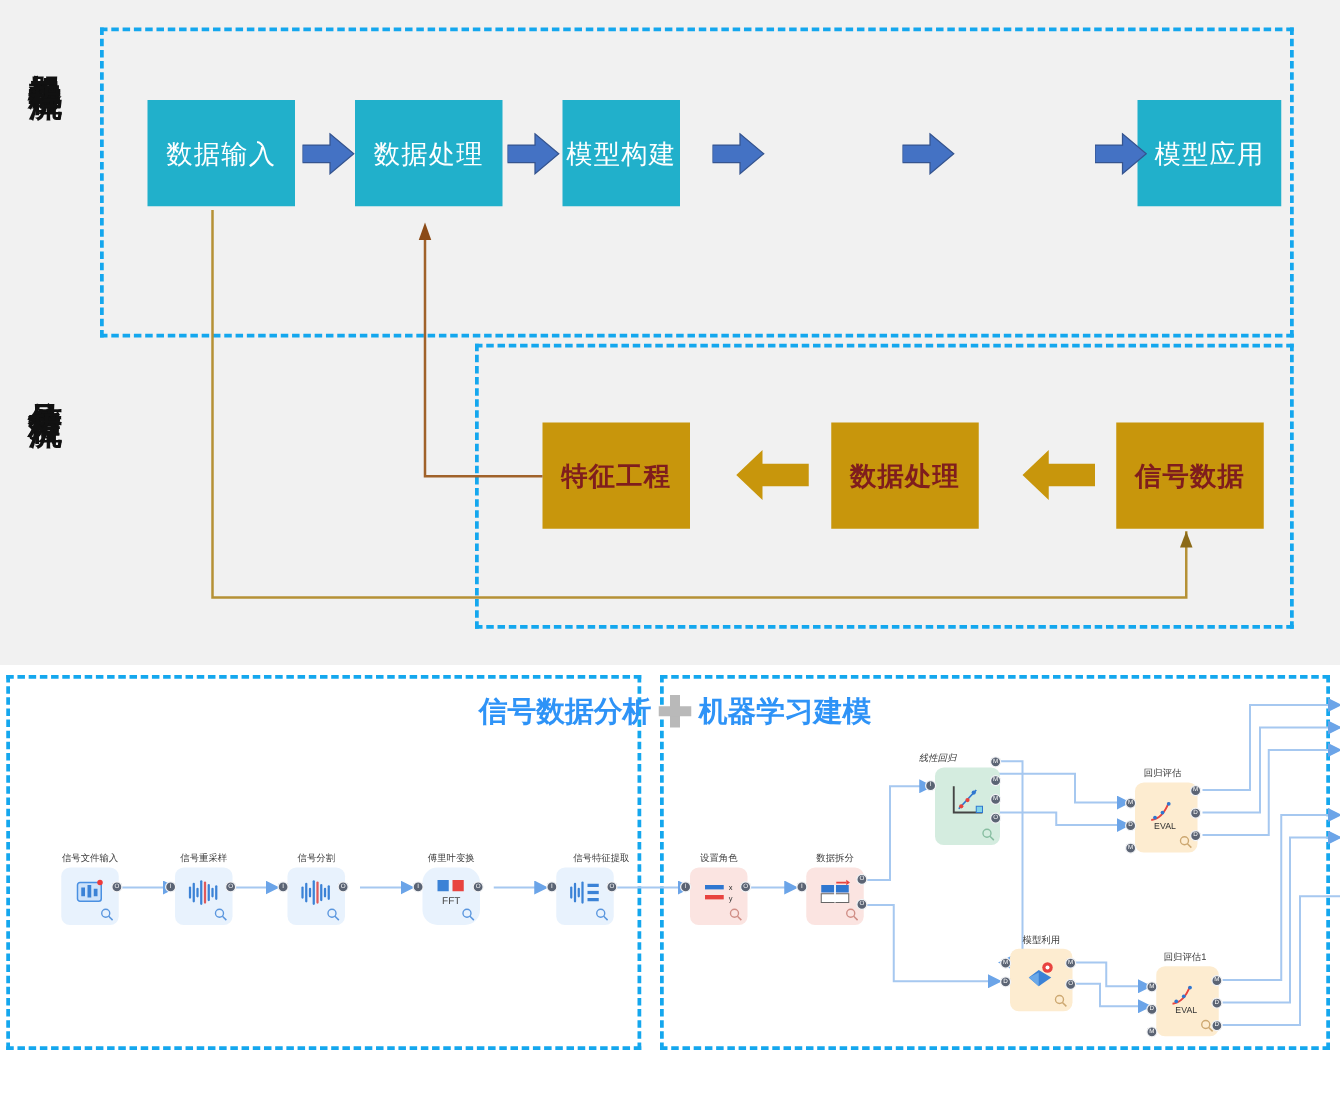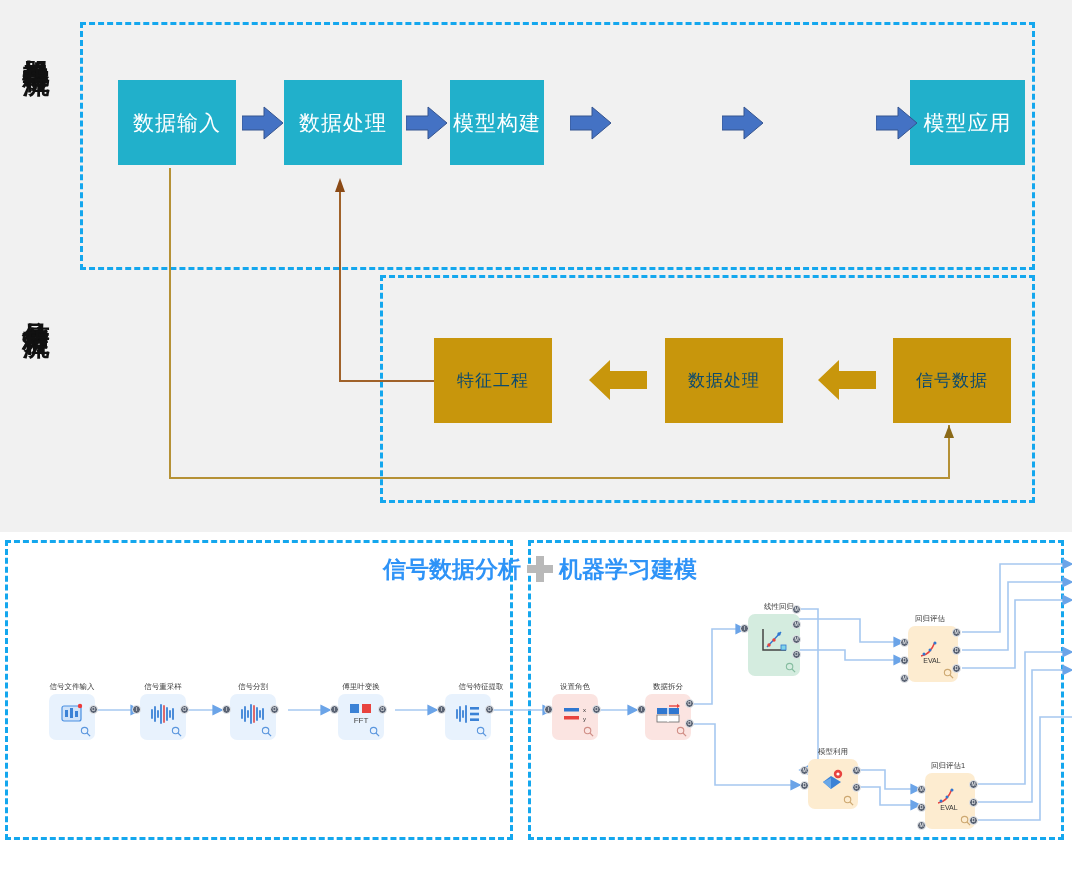--- a/index.html
+++ b/index.html
@@ -46,25 +46,26 @@
     background:#21b0cb;
     color:#ffffff;
     font-size:21px;
     display:flex;align-items:center;justify-content:center;
     box-sizing:border-box;
     letter-spacing:1px;
   }
   .gold-box{
     position:absolute;
     background:#c8960c;
-    color:#0c4a6e;
-    font-size:17px;
+    color:#7f1d1d;
+    font-size:21px;
     display:flex;align-items:center;justify-content:center;
     box-sizing:border-box;
     letter-spacing:1px;
+    font-weight:bold;
   }
 
   
   .arrow-right-blue{
     position:absolute;
     width:42px;height:34px;
   }
   .arrow-left-gold{
     position:absolute;
     width:60px;height:44px;
@@ -287,21 +288,21 @@
     </svg>
     <svg class="wf-mag" viewBox="0 0 12 12">
       <circle cx="5" cy="5" r="3.5" fill="none" stroke="#5a96de" stroke-width="1.2"></circle>
       <line x1="7.6" y1="7.6" x2="11" y2="11" stroke="#5a96de" stroke-width="1.3"></line>
     </svg>
   </div>
   <div class="port" style="left:222px;top:173px;">I</div>
   <div class="port" style="left:270px;top:173px;">O</div>
 
   <div class="wf-label" style="left:361px;top:150px;text-align:center;">傅里叶变换</div>
-  <div class="wf-node blue" style="left:338px;top:162px;">
+  <div class="wf-node blue" style="left:338px;top:162px;border-radius:12px;">
     <svg class="wf-glyph" width="26" height="24" viewBox="0 0 26 24">
       <rect x="2" y="2" width="9" height="9" fill="#3b82d6"></rect>
       <rect x="14" y="2" width="9" height="9" fill="#e8433f"></rect>
       <text x="13" y="21" font-size="8" fill="#444" text-anchor="middle" font-family="Liberation Sans, sans-serif">FFT</text>
     </svg>
     <svg class="wf-mag" viewBox="0 0 12 12">
       <circle cx="5" cy="5" r="3.5" fill="none" stroke="#5a96de" stroke-width="1.2"></circle>
       <line x1="7.6" y1="7.6" x2="11" y2="11" stroke="#5a96de" stroke-width="1.3"></line>
     </svg>
   </div>
@@ -358,21 +359,21 @@
     </svg>
     <svg class="wf-mag" viewBox="0 0 12 12">
       <circle cx="5" cy="5" r="3.5" fill="none" stroke="#d08e86" stroke-width="1.2"></circle>
       <line x1="7.6" y1="7.6" x2="11" y2="11" stroke="#d08e86" stroke-width="1.3"></line>
     </svg>
   </div>
   <div class="port" style="left:637px;top:173px;">I</div>
   <div class="port" style="left:685px;top:167px;">O</div>
   <div class="port" style="left:685px;top:187px;">O</div>
 
-  <div class="wf-label" style="left:779px;top:70px;">线性回归</div>
+  <div class="wf-label" style="left:750px;top:70px;font-style:italic;">线性回归</div>
   <div class="wf-node green" style="left:748px;top:82px;width:52px;height:62px;">
     <svg class="wf-glyph" width="30" height="30" viewBox="0 0 30 30">
       <polyline points="4,3 4,24 27,24" fill="none" stroke="#444" stroke-width="1.5"></polyline>
       <line x1="8" y1="21" x2="22" y2="6" stroke="#2f77d0" stroke-width="1.4"></line>
       <circle cx="10" cy="19" r="1.7" fill="#e8433f"></circle>
       <circle cx="15" cy="14" r="1.7" fill="#e8433f"></circle>
       <circle cx="20" cy="8" r="1.7" fill="#2f77d0"></circle>
       <rect x="22" y="19" width="5" height="5" fill="#7fd4e8" stroke="#2f77d0" stroke-width="0.8"></rect>
     </svg>
     <svg class="wf-mag" viewBox="0 0 12 12">

